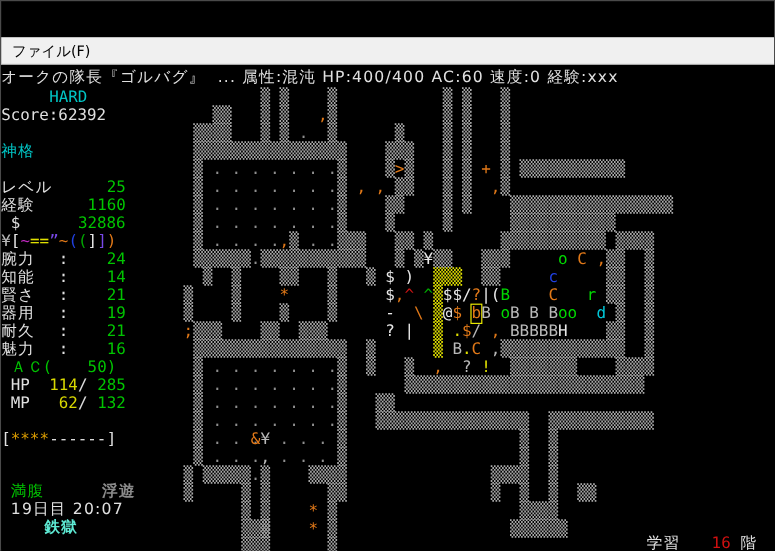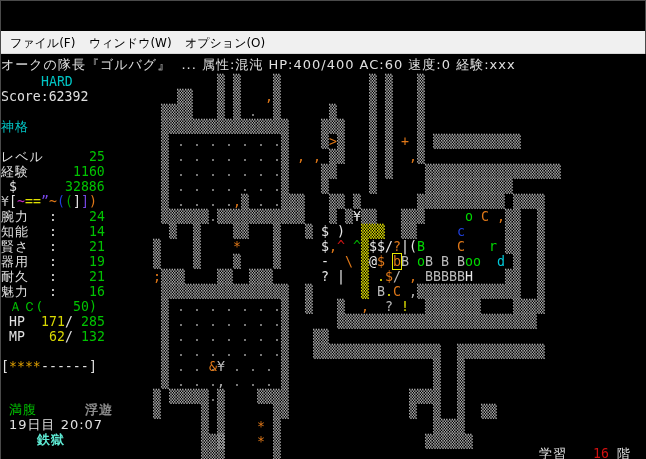--- a/index.html
+++ b/index.html
@@ -26,22 +26,20 @@
   
 </style>
 </head>
 <body>
 
 <div id="win">
 
 
   <div id="menubar">
     <span class="menu-item" style="left:9px;">ファイル(F)</span>
-    <span class="menu-item" style="left:88px;">ウィンドウ(W)</span>
-    <span class="menu-item" style="left:184px;">オプション(O)</span>
   </div>
 
   <div id="game">
 
     <div class="t jp" style="left:0;top:3px;color:#e0e0e0;">オークの隊長『ゴルバグ』  ... 属性:混沌 HP:400/400 AC:60 速度:0 経験:xxx</div>
     <div class="t mono" style="left:40px;top:20px;color:#00c4c4;">HARD</div>
     <div class="t mono" style="left:0;top:35px;color:#e0e0e0;">Score:62392</div>
 
     <div class="t jp" style="left:0;top:65px;color:#00c4c4;">神格</div>
 
@@ -86,21 +84,21 @@
         <span class="t mono" style="left: 88px; top: 215px; color: rgb(0, 196, 0);">21</span>
         <span class="t jp" style="left: 0px; top: 230px; color: rgb(224, 224, 224);">魅力</span>
         <span class="t mono" style="left: 48px; top: 230px; color: rgb(224, 224, 224);">:</span>
         <span class="t mono" style="left: 88px; top: 230px; color: rgb(0, 196, 0);">16</span>
       </div>
 
     <div class="t jp" style="left:8px;top:245px;color:#00c400;">ＡＣ(</div>
     <div class="t mono" style="left:72px;top:245px;color:#00c400;">50)</div>
 
     <div class="t mono" style="left:8px;top:260px;color:#e0e0e0;">HP</div>
-    <div class="t mono" style="left:40px;top:260px;color:#d8d800;">171</div>
+    <div class="t mono" style="left:40px;top:260px;color:#d8d800;">114</div>
     <div class="t mono" style="left:64px;top:260px;color:#e0e0e0;">/</div>
     <div class="t mono" style="left:80px;top:260px;color:#00c400;">285</div>
 
     <div class="t mono" style="left:8px;top:275px;color:#e0e0e0;">MP</div>
     <div class="t mono" style="left:48px;top:275px;color:#d8d800;">62</div>
     <div class="t mono" style="left:64px;top:275px;color:#e0e0e0;">/</div>
     <div class="t mono" style="left:80px;top:275px;color:#00c400;">132</div>
 
     <div class="t mono" style="left:0;top:305px;color:#e0e0e0;">[</div>
     <div class="t mono" style="left:8px;top:305px;color:#e0a000;">****</div>

